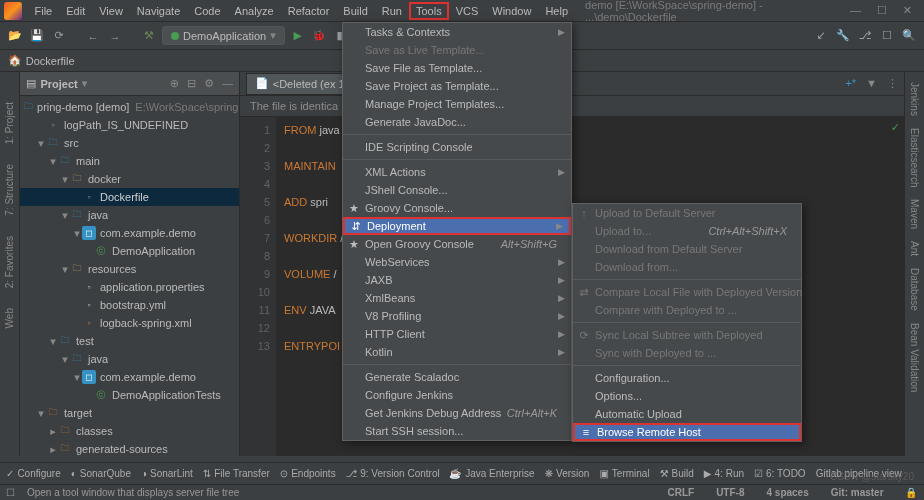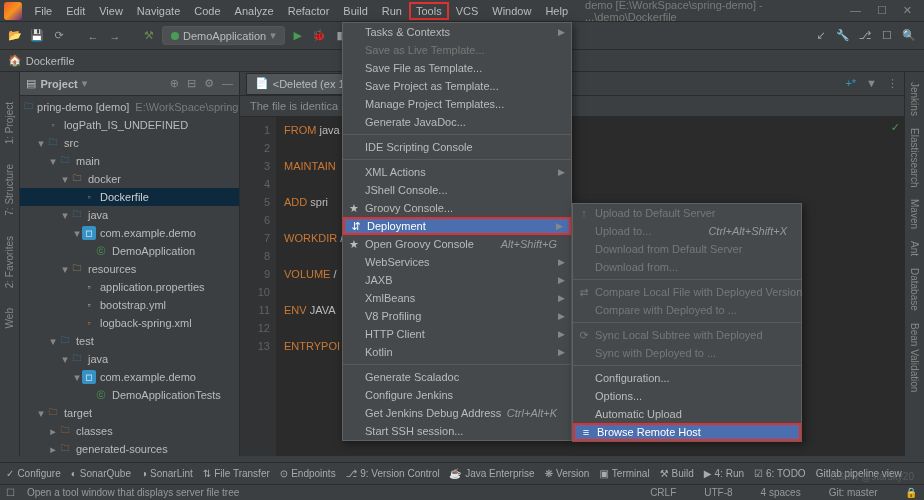--- a/index.html
+++ b/index.html
@@ -59,21 +59,21 @@
 .dropdown .ditem.hover { background: #4b6eaf; color: #fff; }
 .dropdown .ditem .sub { position: absolute; right: 6px; color: #888; font-size: 9px; }
 .dropdown .ditem .sc { position: absolute; right: 14px; color: #999; font-style: italic; }
 .dropdown .ditem .lic { position: absolute; left: 4px; width: 14px; text-align: center; }
 .redbox { border: 2px solid #e03131; }
 #tools-menu { left: 334px; top: 22px; width: 230px; }
 #deploy-menu { left: 564px; top: 203px; width: 230px; }
 .bottombar { position: absolute; bottom: 16px; left: 0; right: 0; height: 22px; background: #3c3f41; border-top: 1px solid #2b2b2b; display: flex; align-items: center; padding: 0 6px; gap: 10px; font-size: 10px; color: #aaa; overflow: hidden; }
 .bottombar .bi { display: flex; align-items: center; gap: 3px; white-space: nowrap; }
 .statusbar { position: absolute; bottom: 0; left: 0; right: 0; height: 16px; background: #3c3f41; border-top: 1px solid #2b2b2b; display: flex; align-items: center; padding: 0 6px; font-size: 10px; color: #999; }
-.statusbar .sr { margin-left: auto; display: flex; gap: 28px; }
+.statusbar .sr { margin-left: auto; display: flex; gap: 22px; font-weight: bold; }
 .wm { position: absolute; right: 10px; bottom: 18px; font-size: 10px; color: #666; opacity: 0.7; }
 </style>
 </head>
 <body>
 
 <div class="menubar">
   <div class="logo"></div>
   <span class="mitem">File</span>
   <span class="mitem">Edit</span>
   <span class="mitem">View</span>

